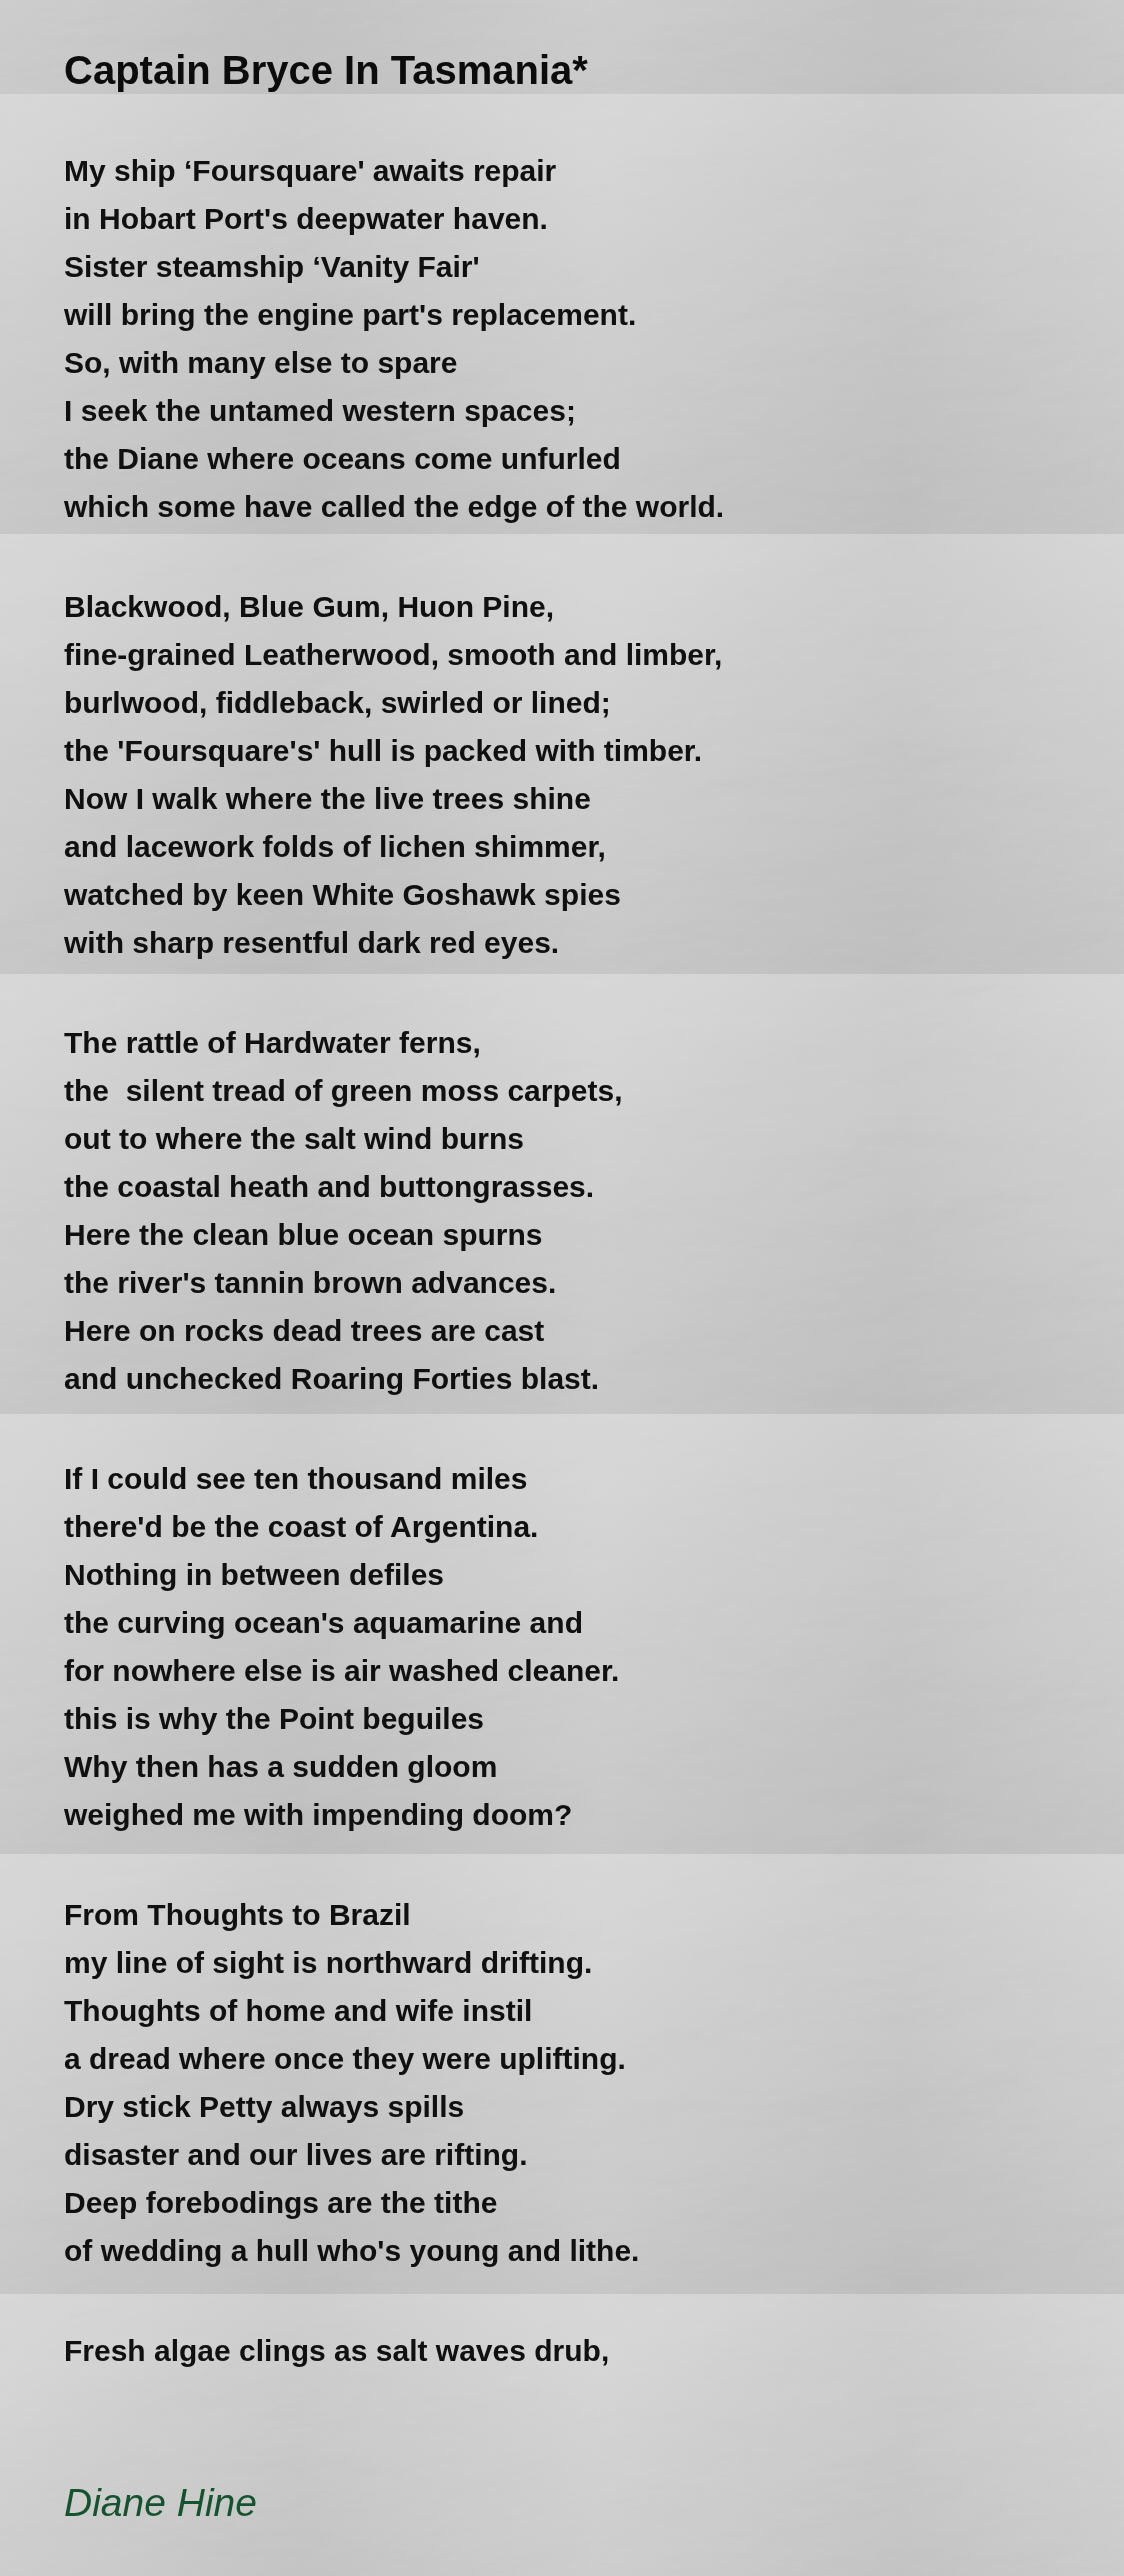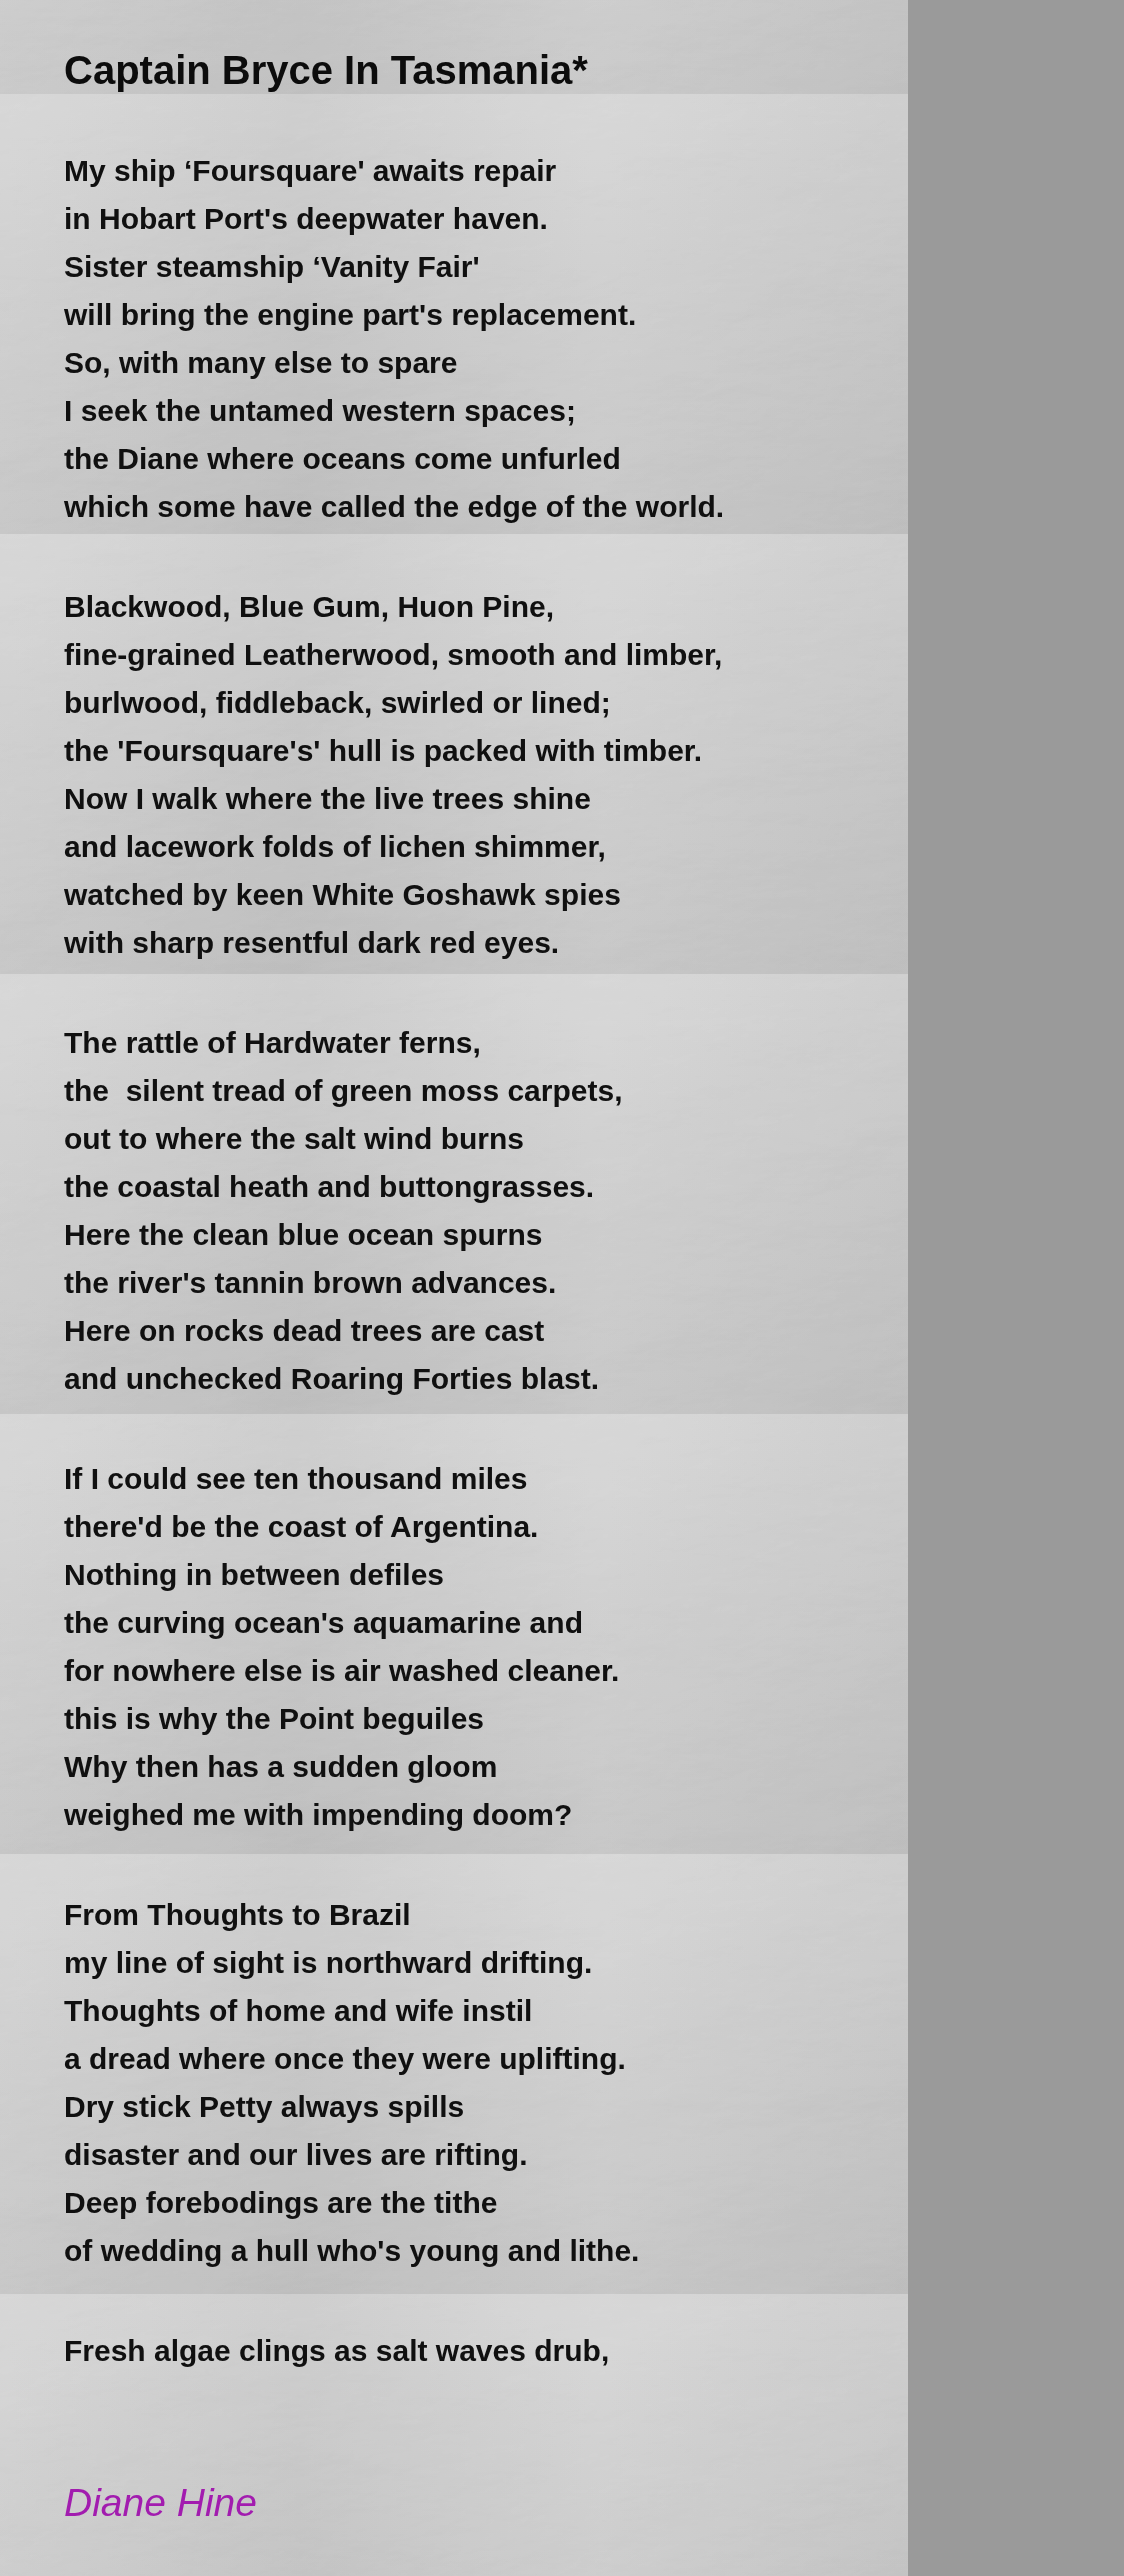--- a/index.html
+++ b/index.html
@@ -1,18 +1,18 @@
 <!DOCTYPE html>
 <html style="font-size:15px"><head>
 <meta charset="utf-8">
 <style>
   html, body { margin: 0; padding: 0; background: #9a9a9a; }
   .page {
     position: relative;
-    width: 908px;
+    width: 1124px;
     height: 2576px;
     overflow: hidden;
     background-color: #cbcbcb;
     font-family: "Liberation Sans", "DejaVu Sans", sans-serif;
   }
   
   .bands {
     position: absolute;
     left: 0; top: 0; right: 0; bottom: 0;
     background-image: repeating-linear-gradient(
@@ -65,21 +65,21 @@
     white-space: pre;
   }
   .author {
     position: absolute;
     left: 64px;
     top: 2478px;
     font-size: 39px;
     font-style: italic;
     font-weight: normal;
     line-height: 50px;
-    color: #a21caf;
+    color: #14532d;
     white-space: pre;
   }
 </style>
 </head>
 <body>
 
 <div class="page">
 
   <div class="bands"></div>
   <div class="vmod"></div>

